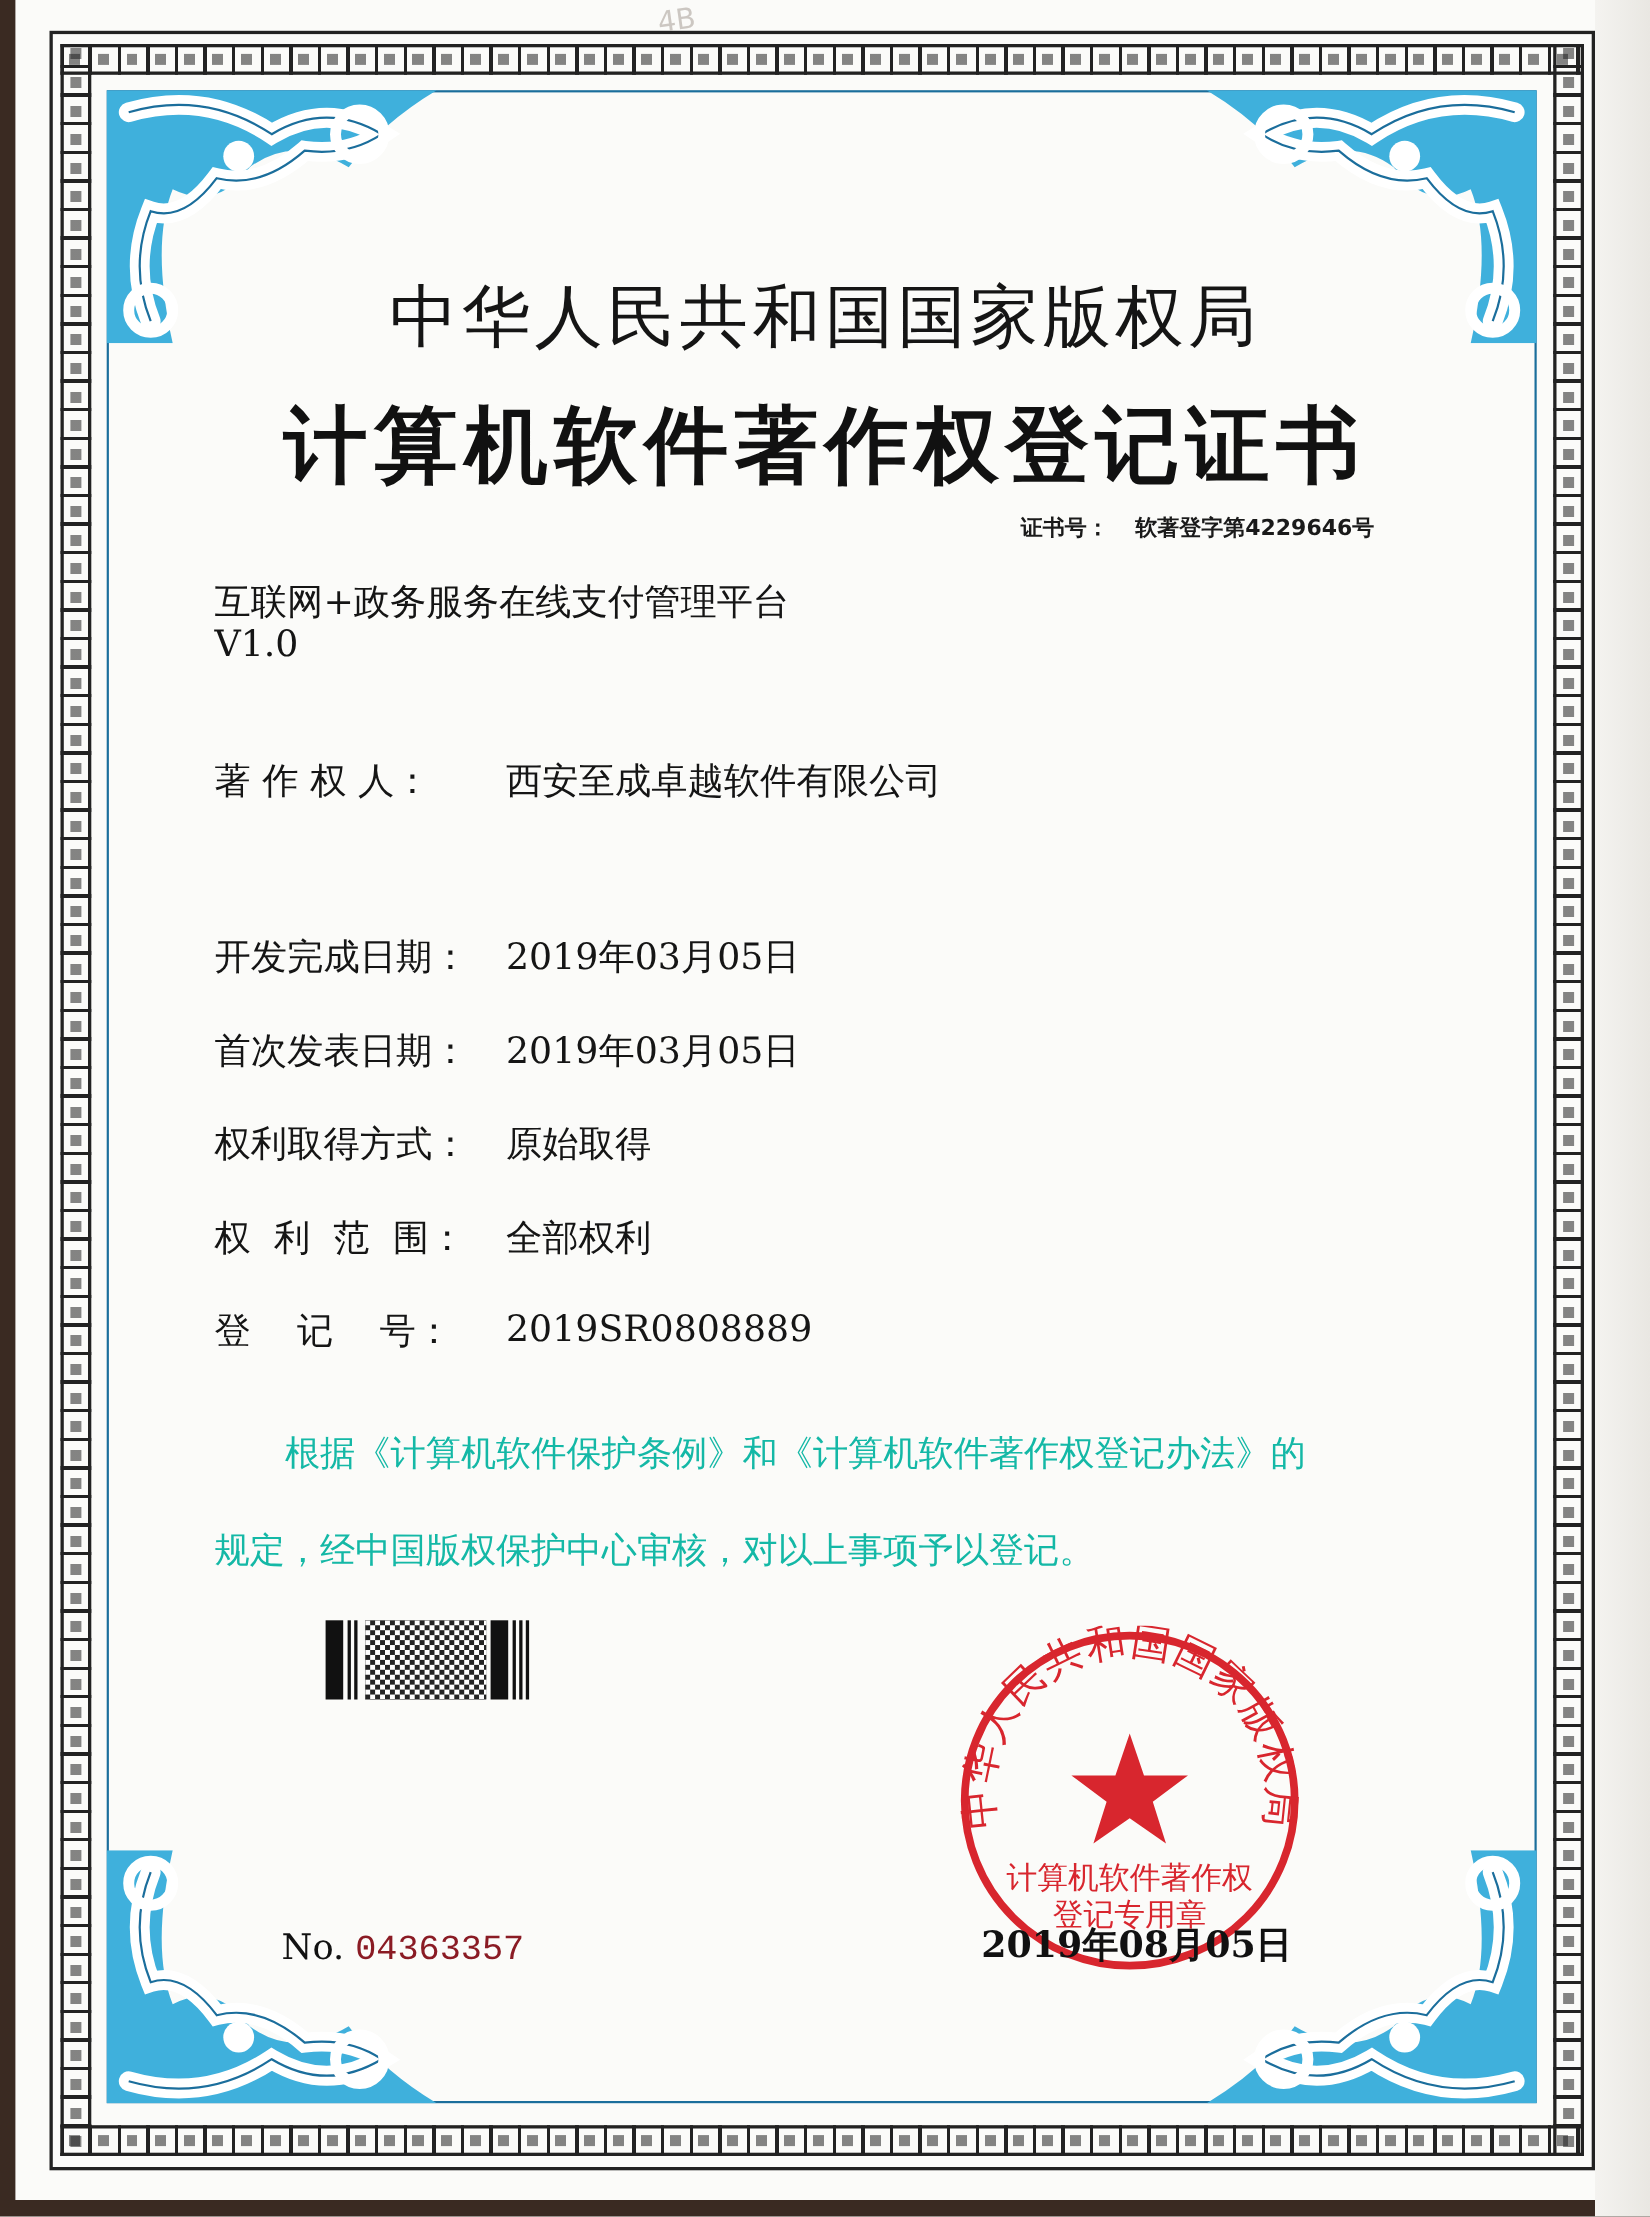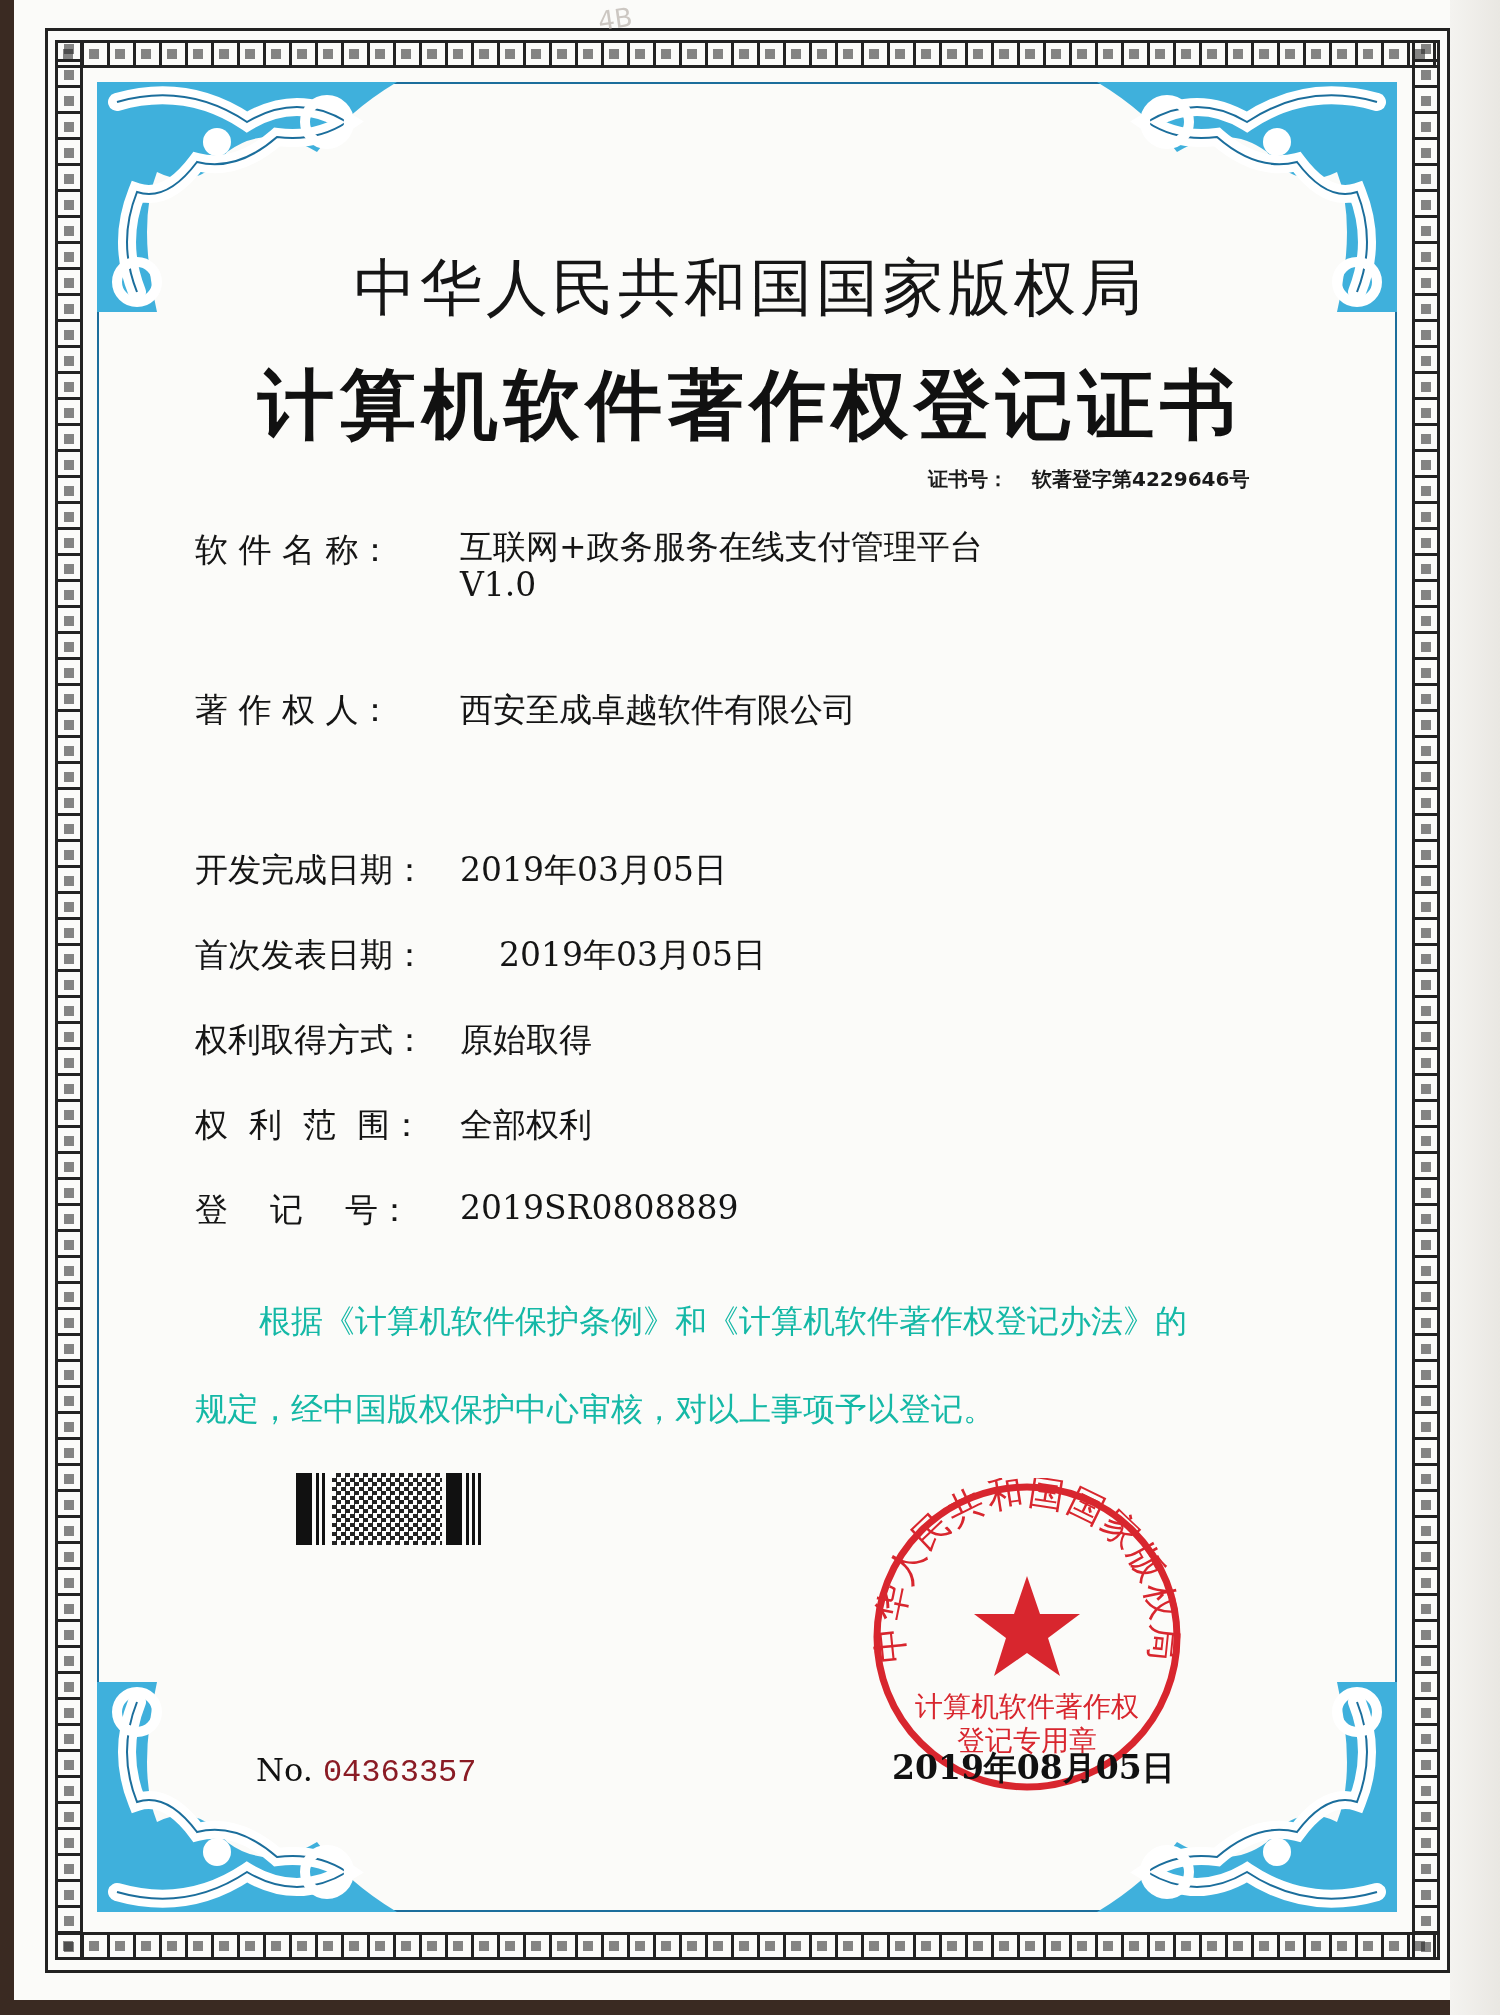--- a/index.html
+++ b/index.html
@@ -93,21 +93,21 @@
   .field {
     position:absolute; left:195px; font-size:33px; color:#151515;
     font-family:"DejaVu Sans", sans-serif; display:flex;
   }
   .field .label { width:265px; white-space:pre; }
   .field .value { font-family:"DejaVu Serif", serif; }
   .field .value .line { display:block; line-height:38px; }
   .f-name { top:528px; }
   .f-owner { top:688px;align-items:flex-end; }
   .f-dev { top:848px; }
-  .f-pub { top:933px;gap:39px; }
+  .f-pub { top:933px; }
   .f-acq { top:1018px; }
   .f-scope { top:1103px; }
   .f-reg { top:1188px;justify-content:space-between; }
 
   .statement {
     position:absolute; left:195px; width:1130px; font-size:32px; color:#14b8a6;
     font-family:"DejaVu Sans", sans-serif;
   }
   .statement.l1 { top:1300px; text-indent:64px; }
   .statement.l2 { top:1388px; }
@@ -207,21 +207,20 @@
 
 <div class="pencil-mark">4B</div>
 
 <div class="title-1">中华人民共和国国家版权局</div>
 <div class="title-2">计算机软件著作权登记证书</div>
 <div class="cert-no">
   <span>证书号：</span><span class="gap"></span><span>软著登字第4229646号</span>
 </div>
 
 <div class="field f-name">
-  <span class="label">软 件 名 称：</span>
   <span class="value">
     <span class="line">互联网+政务服务在线支付管理平台</span>
     <span class="line">V1.0</span>
   </span>
 </div>
 <div class="field f-owner">
   <span class="label">著 作 权 人：</span>
   <span class="value">西安至成卓越软件有限公司</span>
 </div>
 <div class="field f-dev">

